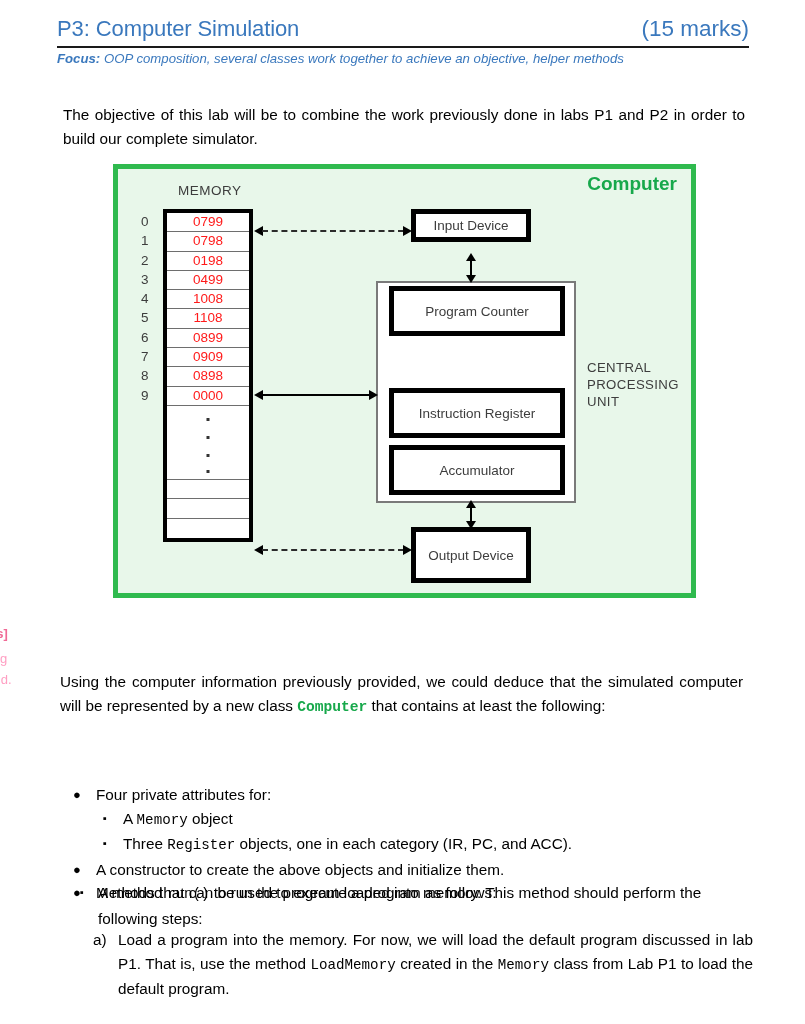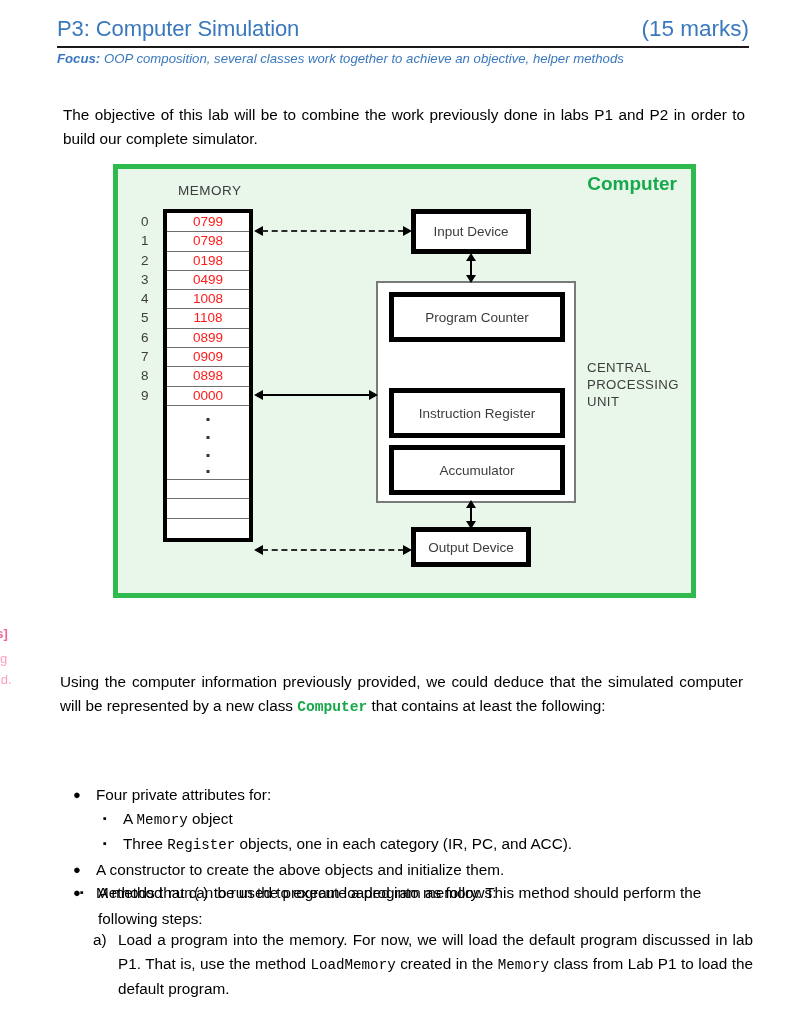--- a/index.html
+++ b/index.html
@@ -286,22 +286,22 @@
     position: absolute;
     border: 5px solid #000;
     background: #fff;
     box-sizing: border-box;
     display: flex;
     align-items: center;
     justify-content: center;
     font-size: 13.5px;
     color: #3d3d3d;
   }
-  #input-device { left: 293px; top: 40px; width: 120px; height: 45px; }
-  #output-device { left: 293px; top: 358px; width: 120px; height: 40px; text-align: right; }
+  #input-device { left: 293px; top: 40px; width: 120px; height: 33px; }
+  #output-device { left: 293px; top: 358px; width: 120px; height: 56px; text-align: right; }
 
   #cpu-box {
     position: absolute;
     left: 258px;
     top: 112px;
     width: 200px;
     height: 222px;
     border: 2px solid #7a7a7a;
     background: #fff;
     box-sizing: border-box;
@@ -313,21 +313,21 @@
     height: 50px;
     border: 5px solid #000;
     background: #fff;
     box-sizing: border-box;
     display: flex;
     align-items: center;
     justify-content: center;
     font-size: 13.5px;
     color: #3d3d3d;
   }
-  #reg-pc  { top: 9px; }
+  #reg-pc  { top: 3px; }
   #reg-ir  { top: 105px; }
   #reg-acc { top: 162px; }
 
   
   .arrow-h {
     position: absolute;
     height: 2px;
     background: transparent;
   }
   .arrow-h .line-solid {

